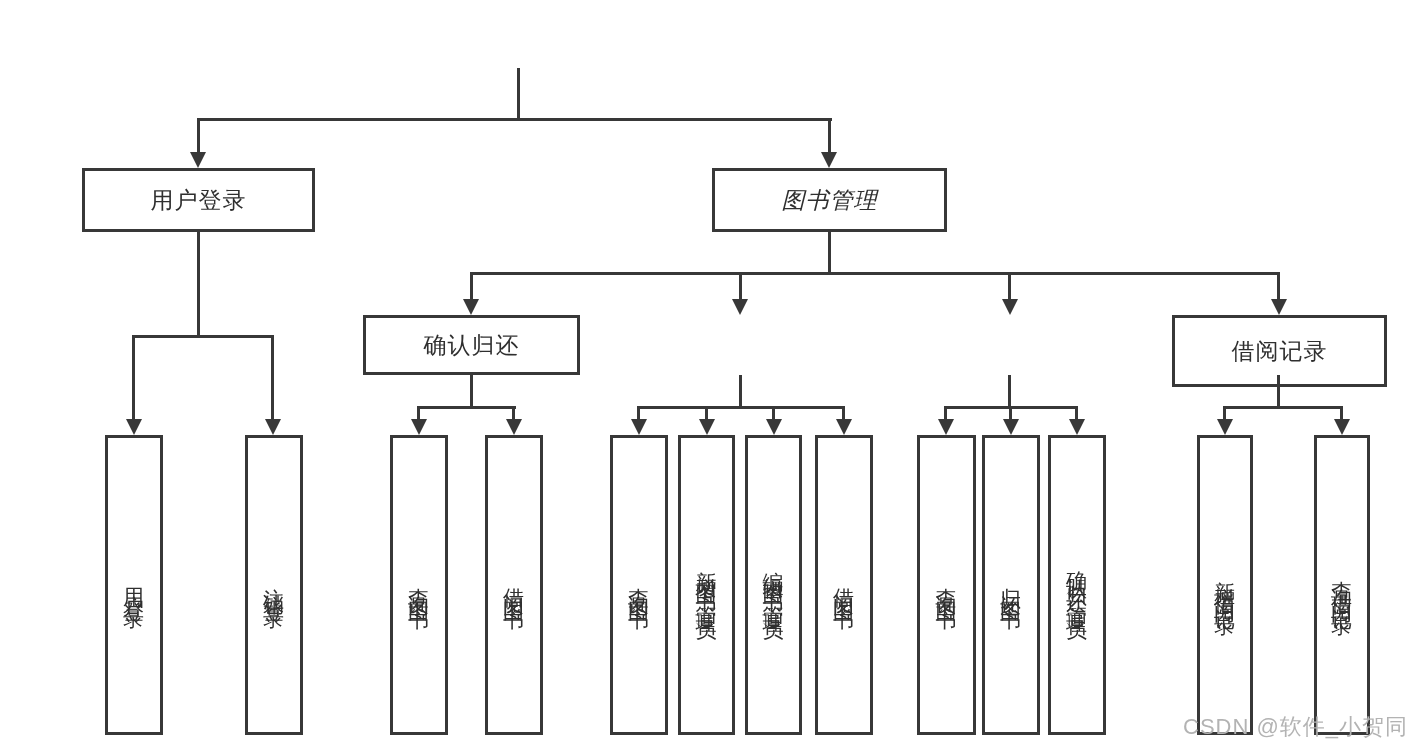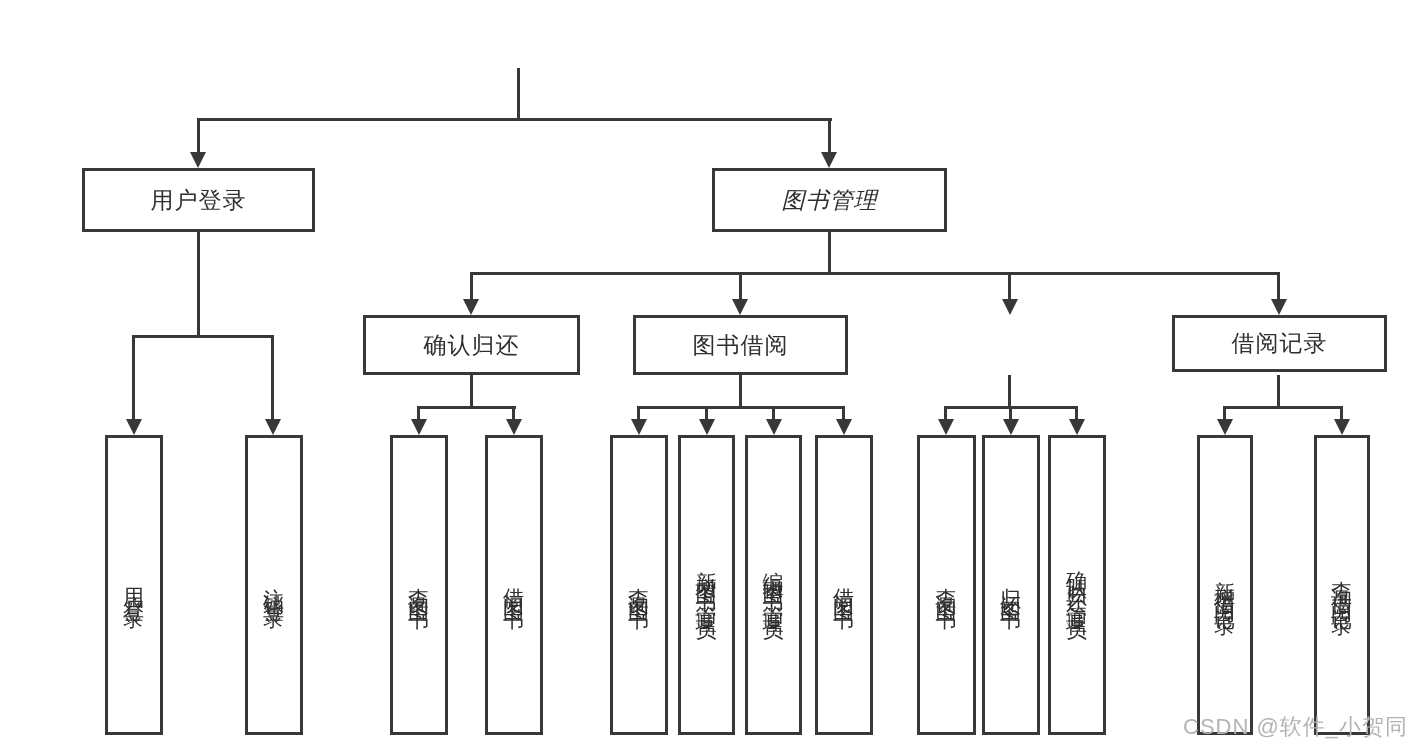--- a/index.html
+++ b/index.html
@@ -47,24 +47,21 @@
   <div class="box" style="left:82px;top:168px;width:233px;height:64px;">
     <span class="hlabel">用户登录</span>
   </div>
   <div class="box" style="left:712px;top:168px;width:235px;height:64px;font-style:italic;">
     <span class="hlabel">图书管理</span>
   </div>
 
   <div class="box" style="left:363px;top:315px;width:217px;height:60px;">
     <span class="hlabel">确认归还</span>
   </div>
-  <div class="box" style="left:633px;top:315px;width:215px;height:60px;">
-    <span class="hlabel">图书借阅</span>
-  </div>
-  <div class="box" style="left:1172px;top:315px;width:215px;height:57px;">
+  <div class="box" style="left:1172px;top:315px;width:215px;height:72px;">
     <span class="hlabel">借阅记录</span>
   </div>
 
   <div class="box leaf" style="left:105px;">
     <span class="vtext">用户登录</span>
   </div>
   <div class="box leaf" style="left:245px;">
     <span class="vtext">注销登录</span>
   </div>
 

